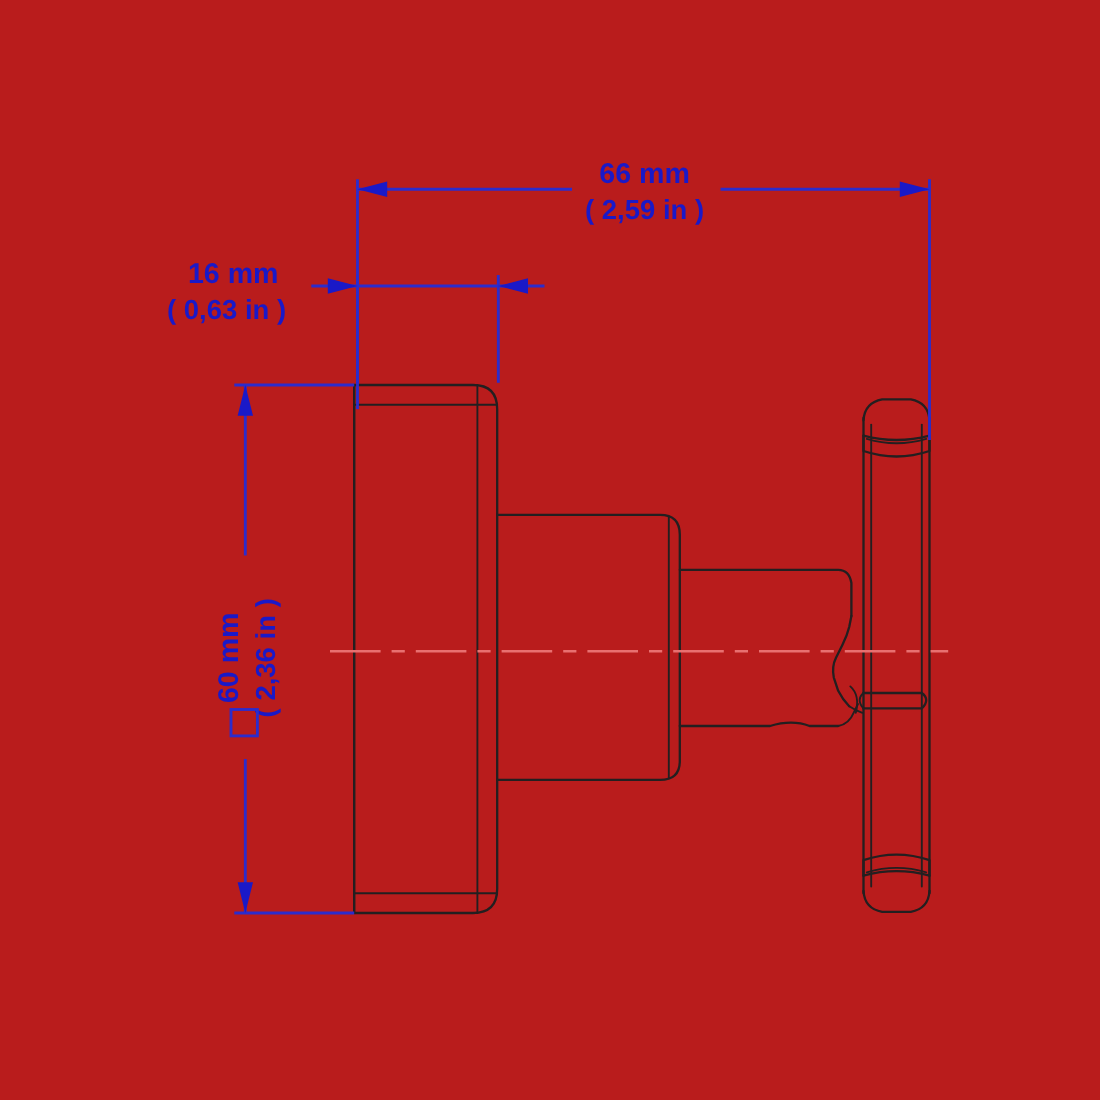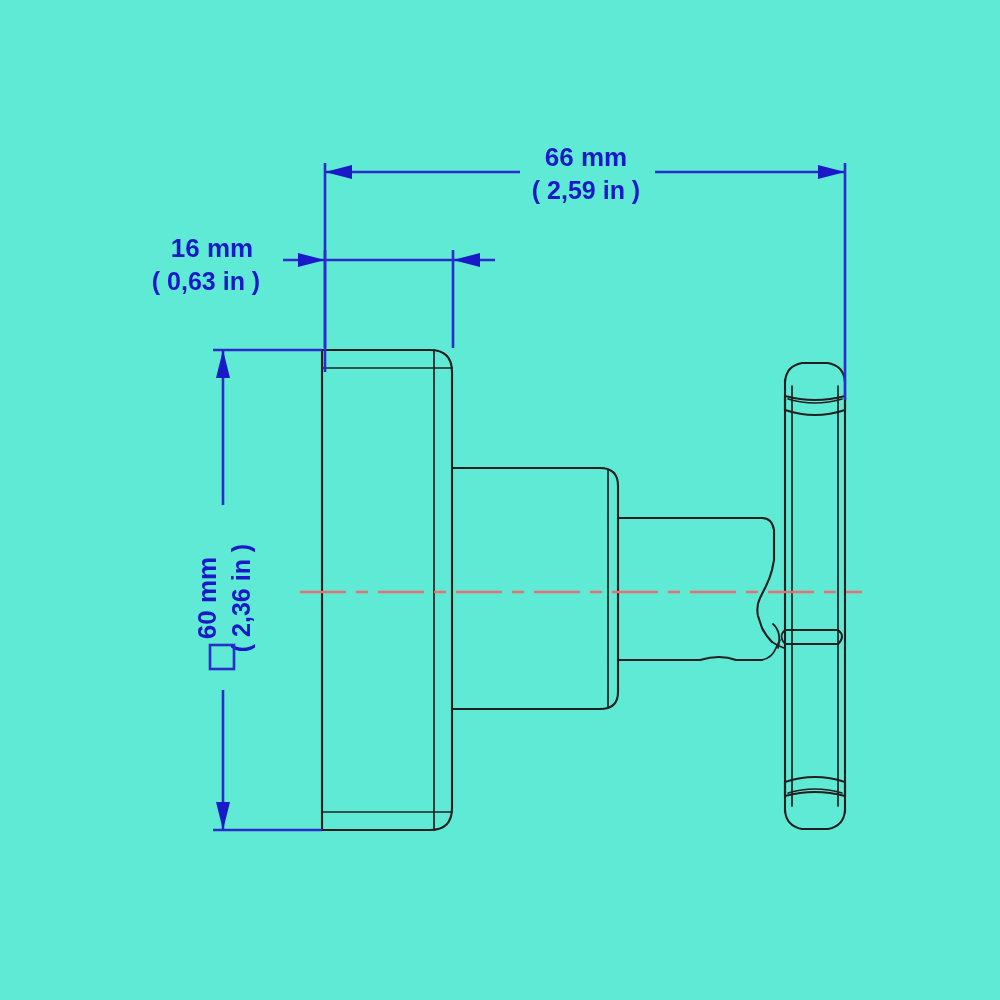--- a/index.html
+++ b/index.html
@@ -11,21 +11,21 @@
   body {
     width: 1000px;
     height: 1000px;
     font-family: "Liberation Sans", sans-serif;
     overflow: hidden;
   }
   #drawing-canvas {
     position: relative;
     width: 1000px;
     height: 1000px;
-    background: #5eead4;
+    background: #b91c1c;
   }
   svg.drawing {
     display: block;
     width: 1000px;
     height: 1000px;
   }
   .dim-text {
     font-family: "Liberation Sans", sans-serif;
     font-weight: bold;
     font-size: 26px;

